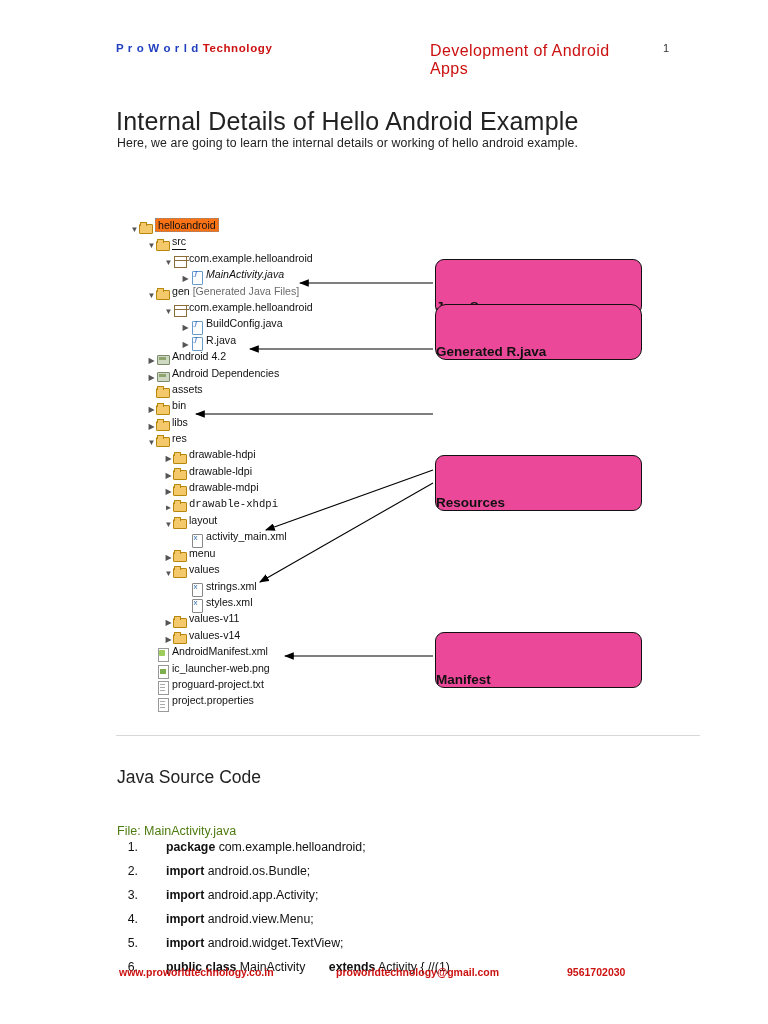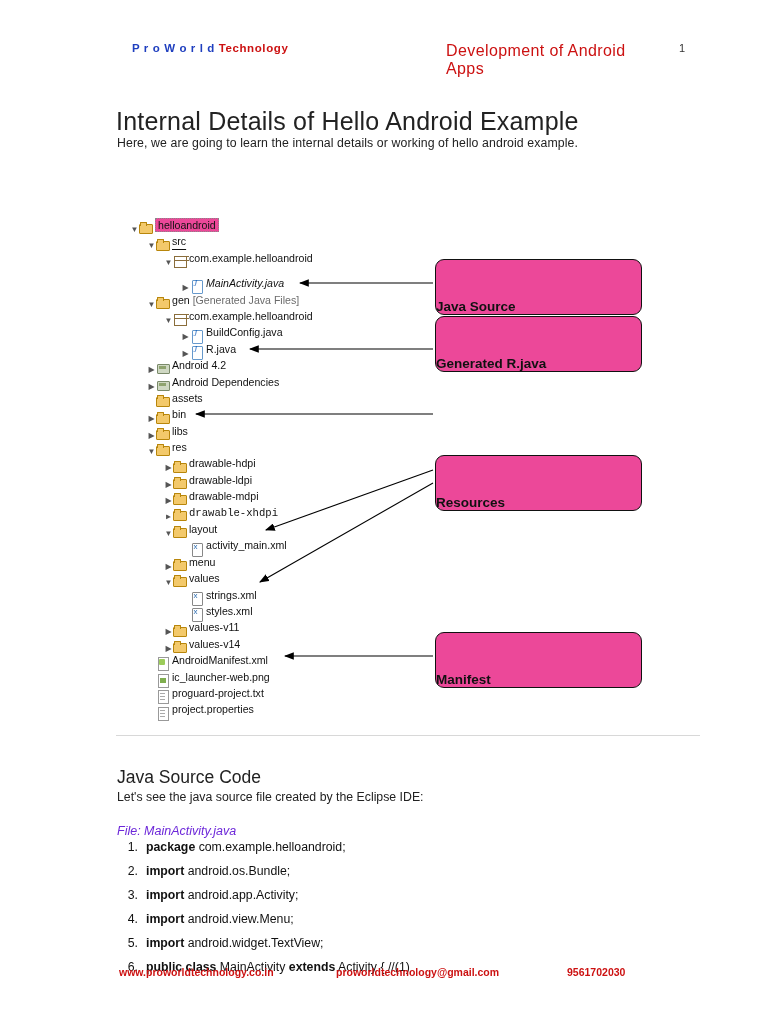--- a/index.html
+++ b/index.html
@@ -6,21 +6,21 @@
   body{
     width:768px;height:1024px;background:#ffffff;
     font-family:"Liberation Sans", sans-serif;
     color:#000;
     position:relative;
     overflow:hidden;
   }
   .page{position:relative;width:768px;height:1024px;}
 
   
-  .hdr{position:absolute;top:42px;left:16px;width:649px;height:20px;}
+  .hdr{position:absolute;top:42px;left:0;width:649px;height:20px;}
   .hdr .left{position:absolute;left:116px;top:0;font-size:11.5px;font-weight:bold;letter-spacing:.6px;}
   .hdr .left .pro{color:#1f3fbf;}
   .hdr .left .tech{color:#cc1111;}
   .hdr .mid{position:absolute;left:430px;top:0;font-size:16px;color:#cc1111;letter-spacing:.4px;}
   .hdr .pg{position:absolute;left:663px;top:0;font-size:11px;color:#333;}
 
   
   .title{position:absolute;left:116px;top:90px;font-size:25px;color:#222;font-weight:normal;letter-spacing:.2px;}
   .p1{position:absolute;left:117px;top:136px;width:600px;font-size:12.3px;color:#222;letter-spacing:.1px;}
   .p2{position:absolute;left:117px;top:170px;width:586px;font-size:12.3px;color:#222;line-height:20px;text-align:justify;letter-spacing:.2px;}
@@ -58,38 +58,38 @@
   .ic-and:after{content:"";position:absolute;left:3px;top:4px;width:7px;height:3px;background:#8fa36f;}
   
   .ic-man{position:relative;}
   .ic-man:before{content:"";position:absolute;left:2px;top:0px;width:9px;height:12px;background:#fff;border:1px solid #999;}
   .ic-man:after{content:"";position:absolute;left:3px;top:2px;width:6px;height:6px;background:#9ccc5a;border-radius:1px;}
   
   .ic-png{position:relative;}
   .ic-png:before{content:"";position:absolute;left:2px;top:0px;width:9px;height:12px;background:#fff;border:1px solid #999;}
   .ic-png:after{content:"";position:absolute;left:3.5px;top:4px;width:6px;height:5px;background:#7fae4f;}
 
-  .sel{background:#ec4899;border:1px dotted #888;padding:0 2px;}
+  .sel{background:#f97316;border:1px dotted #888;padding:0 2px;}
   .italic{font-style:italic;}
   .gray{color:#6b6b6b;}
 
   
   .callout{position:absolute;border:1px solid #111;border-radius:9px;background:#ec4899;
            font-size:13.5px;font-weight:bold;color:#111;display:flex;align-items:flex-end;}
 
   
   .rule{position:absolute;left:116px;top:735px;width:584px;height:1px;background:#d8d8d8;}
   .h2{position:absolute;left:117px;top:752px;font-size:17.5px;color:#222;font-weight:normal;}
   .p3{position:absolute;left:117px;top:790px;font-size:12.3px;color:#222;}
-  .p4{position:absolute;left:117px;top:824px;font-size:12.5px;color:#6d28d9;font-style:italic;}
+  .p4{position:absolute;left:117px;top:824px;font-size:12.5px;color:#4d7c0f;}
 
   .codelist{position:absolute;left:116px;top:840px;font-size:12.3px;color:#111;}
   .codeline{height:24px;white-space:nowrap;}
   .num{display:inline-block;width:22px;text-align:right;margin-right:8px;}
-  .kw{font-weight:bold;}
+  .kw{font-weight:bold;margin-left:20px;}
 
   
   .footer{position:absolute;top:966px;left:0;width:768px;font-size:10.5px;color:#cc1111;font-weight:bold;}
   .footer .a{position:absolute;left:119px;}
   .footer .b{position:absolute;left:336px;}
   .footer .c{position:absolute;left:567px;}
 
   svg.conn{position:absolute;left:0;top:0;width:768px;height:1024px;pointer-events:none;}
 </style>
 </head>
@@ -117,21 +117,21 @@
     <line x1="433" y1="414" x2="196" y2="414" stroke="#000" stroke-width="1.1" marker-end="url(#ah)"></line>
     <line x1="433" y1="470" x2="266" y2="530" stroke="#000" stroke-width="1.1" marker-end="url(#ah)"></line>
     <line x1="433" y1="483" x2="260" y2="582" stroke="#000" stroke-width="1.1" marker-end="url(#ah)"></line>
     <line x1="433" y1="656" x2="285" y2="656" stroke="#000" stroke-width="1.1" marker-end="url(#ah)"></line>
   </svg>
 
   <div class="tree" id="tree">
       <div class="node" style="padding-left: 0px;"><span class="arrow">▼</span><span class="ico ic-folder"></span><span class="txt sel">helloandroid</span></div>
       <div class="node" style="padding-left: 17px; text-decoration: underline;"><span class="arrow">▼</span><span class="ico ic-folder"></span><span class="txt">src</span></div>
       <div class="node" style="padding-left: 34px;"><span class="arrow">▼</span><span class="ico ic-pkg"></span><span class="txt">com.example.helloandroid</span></div>
-      <div class="node" style="padding-left: 51px; margin-top: 9px;"><span class="arrow">▶</span><span class="ico ic-java"></span><span class="txt italic">MainActivity.java</span></div>
+      <div class="node" style="padding-left: 51px;"><span class="arrow">▶</span><span class="ico ic-java"></span><span class="txt italic">MainActivity.java</span></div>
       <div class="node" style="padding-left: 17px;"><span class="arrow">▼</span><span class="ico ic-folder"></span><span class="txt">gen</span><span class="txt gray"> [Generated Java Files]</span></div>
       <div class="node" style="padding-left: 34px;"><span class="arrow">▼</span><span class="ico ic-pkg"></span><span class="txt">com.example.helloandroid</span></div>
       <div class="node" style="padding-left: 51px;"><span class="arrow">▶</span><span class="ico ic-java"></span><span class="txt">BuildConfig.java</span></div>
       <div class="node" style="padding-left: 51px;"><span class="arrow">▶</span><span class="ico ic-java"></span><span class="txt">R.java</span></div>
       <div class="node" style="padding-left: 17px;"><span class="arrow">▶</span><span class="ico ic-and"></span><span class="txt">Android 4.2</span></div>
       <div class="node" style="padding-left: 17px;"><span class="arrow">▶</span><span class="ico ic-and"></span><span class="txt">Android Dependencies</span></div>
       <div class="node" style="padding-left: 17px;"><span class="arrow blank">·</span><span class="ico ic-folder"></span><span class="txt">assets</span></div>
       <div class="node" style="padding-left: 17px;"><span class="arrow">▶</span><span class="ico ic-folder"></span><span class="txt">bin</span></div>
       <div class="node" style="padding-left: 17px;"><span class="arrow">▶</span><span class="ico ic-folder"></span><span class="txt">libs</span></div>
       <div class="node" style="padding-left: 17px;"><span class="arrow">▼</span><span class="ico ic-folder"></span><span class="txt">res</span></div>
@@ -149,33 +149,32 @@
       <div class="node" style="padding-left: 34px;"><span class="arrow">▶</span><span class="ico ic-folder"></span><span class="txt">values-v14</span></div>
       <div class="node" style="padding-left: 17px;"><span class="arrow blank">·</span><span class="ico ic-man"></span><span class="txt">AndroidManifest.xml</span></div>
       <div class="node" style="padding-left: 17px;"><span class="arrow blank">·</span><span class="ico ic-png"></span><span class="txt">ic_launcher-web.png</span></div>
       <div class="node" style="padding-left: 17px;"><span class="arrow blank">·</span><span class="ico ic-doc"></span><span class="txt">proguard-project.txt</span></div>
       <div class="node" style="padding-left: 17px;"><span class="arrow blank">·</span><span class="ico ic-doc"></span><span class="txt">project.properties</span></div>
     </div>
 
   <div class="callout" style="left:435px;top:259px;width:205px;height:54px;">
       <span>Java Source</span>
     </div>
-  <div class="callout" style="left:435px;top:316px;width:205px;height:54px;">
+  <div class="callout" style="left:435px;top:304px;width:205px;height:54px;border-radius:11px;">
       <span>Generated R.java</span>
     </div>
   <div class="callout" style="left:435px;top:455px;width:205px;height:54px;">
       <span>Resources</span>
     </div>
   <div class="callout" style="left:435px;top:632px;width:205px;height:54px;">
       <span>Manifest</span>
     </div>
 
   <div class="rule"></div>
   <h2 class="h2">Java Source Code</h2>
-  <div class="p3">Let's see the java source file created by the Eclipse IDE:</div>
   <div class="p4">File: MainActivity.java</div>
 
   <div class="codelist" id="codelist">
       <div class="codeline"><span class="num">1.</span><span class="kw">package</span><span> com.example.helloandroid;</span></div>
       <div class="codeline"><span class="num">2.</span><span class="kw">import</span><span> android.os.Bundle;</span></div>
       <div class="codeline"><span class="num">3.</span><span class="kw">import</span><span> android.app.Activity;</span></div>
       <div class="codeline"><span class="num">4.</span><span class="kw">import</span><span> android.view.Menu;</span></div>
       <div class="codeline"><span class="num">5.</span><span class="kw">import</span><span> android.widget.TextView;</span></div>
       <div class="codeline"><span class="num">6.</span><span class="kw">public class</span><span> MainActivity </span><span class="kw">extends</span><span> Activity { //(1)</span></div>
     </div>

